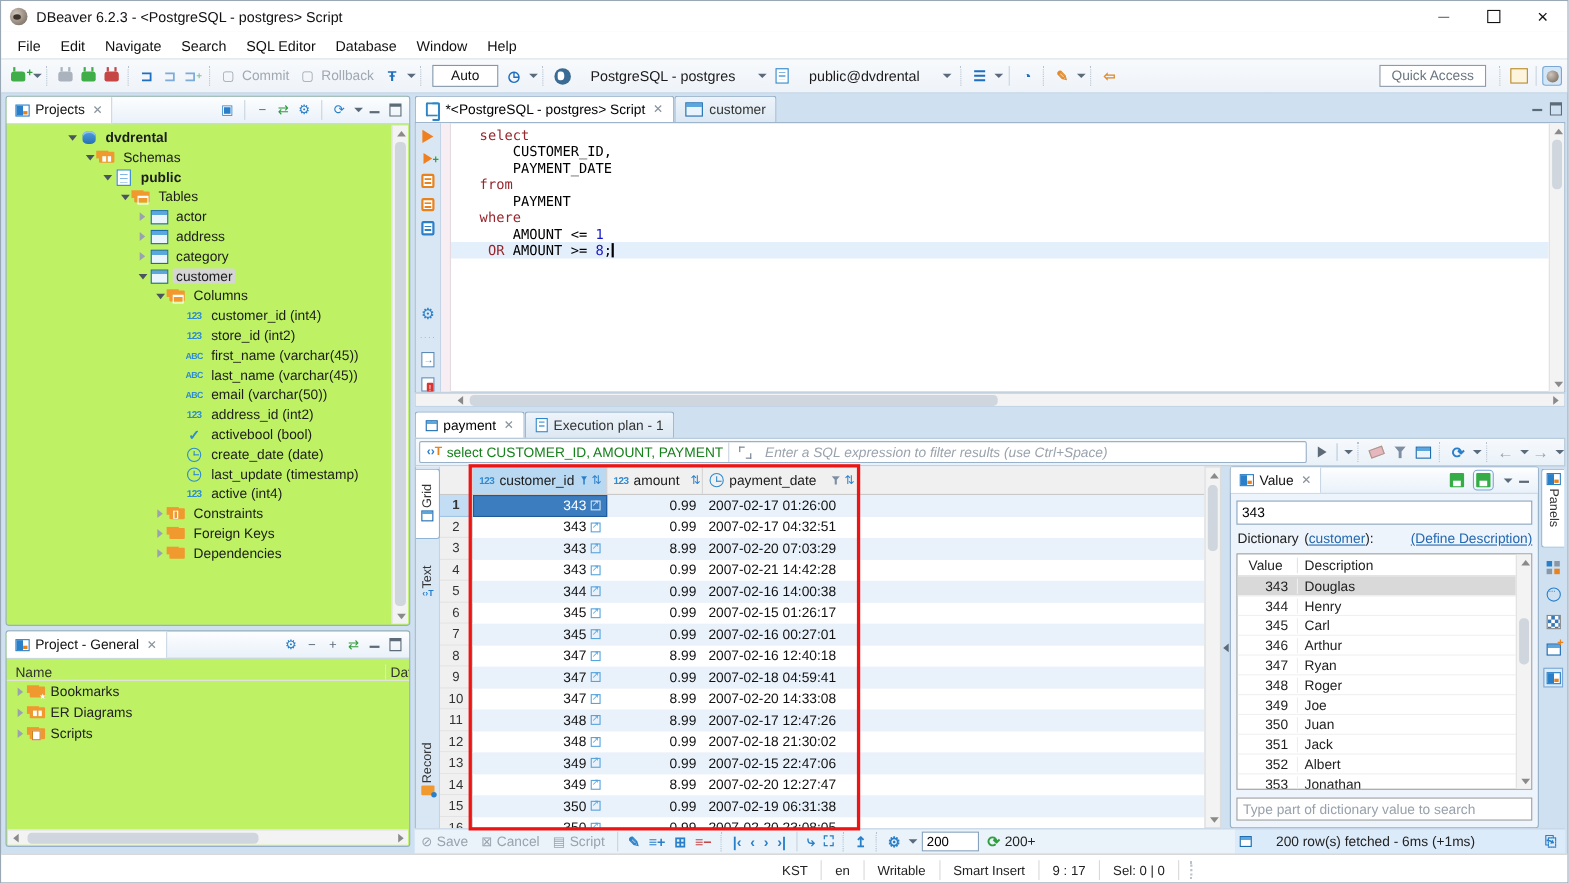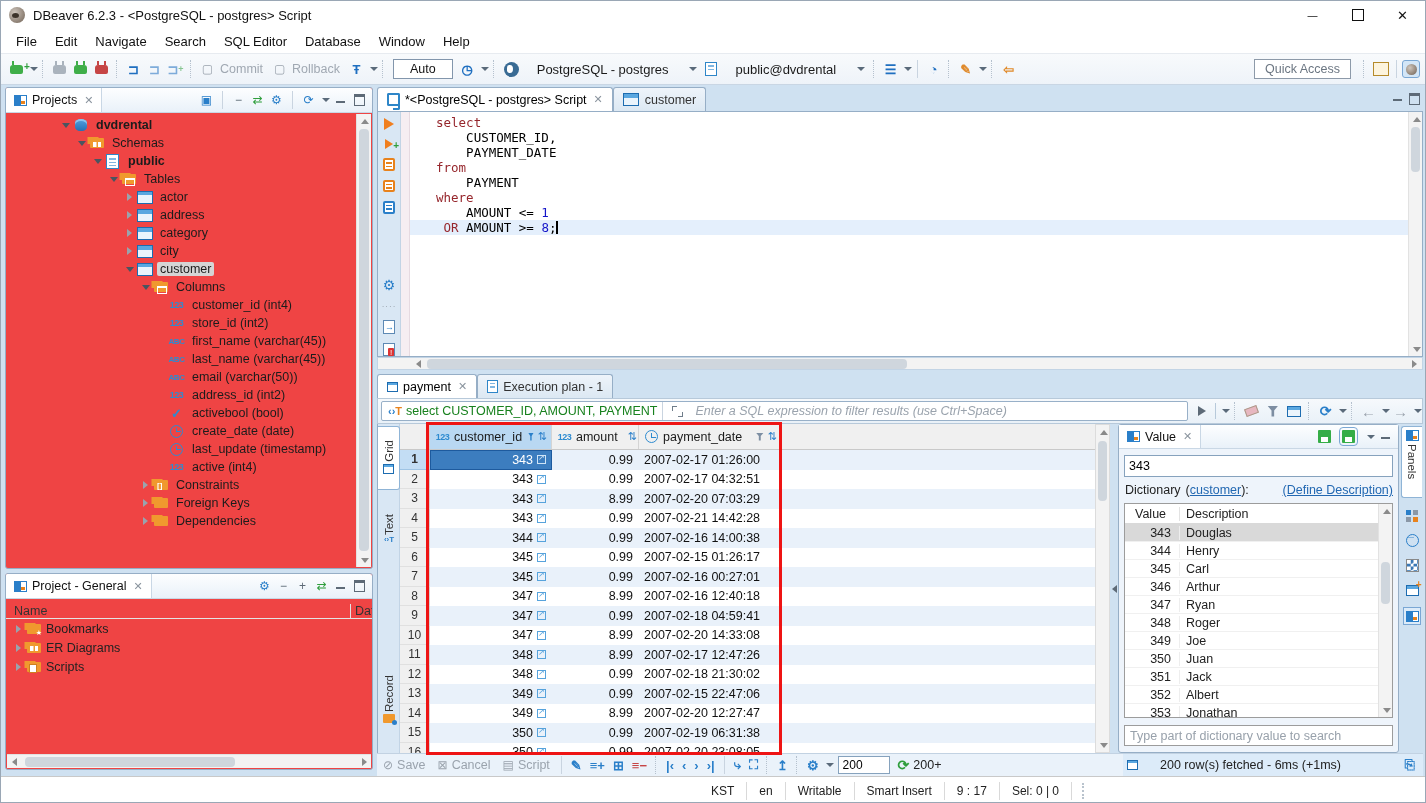--- a/index.html
+++ b/index.html
@@ -42,21 +42,21 @@
   .pg-icon{width:15px;height:15px;border-radius:50%;background:#396b94;position:relative}
   .pg-icon::after{content:"";position:absolute;left:3px;top:3px;width:6px;height:8px;background:#fff;border-radius:40% 60% 60% 40%}
   .doc-blue{width:12px;height:14px;border:1.5px solid #2e86c8;background:#fff;position:relative}
   .doc-blue::after{content:"";position:absolute;left:2px;top:2px;right:2px;height:7px;background:repeating-linear-gradient(#7fb6e2 0 1.5px,transparent 1.5px 3.5px)}
   .quick-box{border:1px solid #8d9aa9;background:#fff;color:#6b7682;font-size:12.5px;padding:2px 10px;margin-right:8px}
   .persp{width:16px;height:14px;border:1.5px solid #b58a2a;position:relative;background:#fdf4dd}
   .globe{width:18px;height:18px;border-radius:3px;background:#d3e6f7;border:1px solid #7aa7d4;display:flex;align-items:center;justify-content:center}
   .globe::after{content:"";width:11px;height:11px;border-radius:50%;background:radial-gradient(circle at 35% 35%,#cfc6bd,#6e5f52)}
 
   
-  .panel{position:absolute;background:#ef4444;border:1px solid #96aec6;border-radius:3px;overflow:hidden}
+  .panel{position:absolute;background:#bef264;border:1px solid #96aec6;border-radius:3px;overflow:hidden}
   .phead{height:25px;background:linear-gradient(#fdfeff,#e9f1f9);border-bottom:1px solid #c9d7e5;display:flex;align-items:center;position:relative}
   .ptab{display:flex;align-items:center;gap:5px;padding:0 8px;height:100%;background:#fff;border-right:1px solid #c9d7e5;font-size:12.5px;color:#111}
   .pclose{color:#8a949e;font-size:11px;margin-left:2px}
   .phead-icons{position:absolute;right:4px;top:0;height:100%;display:flex;align-items:center;gap:2px}
   .hico{width:17px;height:17px;display:inline-flex;align-items:center;justify-content:center;font-size:12px;color:#5d6a77}
   .hico.blue{color:#2a7fc9}.hico.green{color:#2f9e3c}
   .sq-min::before{content:"";width:9px;height:3px;border-top:2px solid #5d6a77;display:block;margin-top:6px}
   .sq-max::before{content:"";width:9px;height:8px;border:1.5px solid #5d6a77;border-top-width:3px;display:block}
 
   
@@ -372,25 +372,20 @@
         <div class="trow  " style="padding-left:116px">
     <span class="ch col"></span>
     <span class="ic ic-table"></span>
     <span class="tlabel2">address</span>
         </div>
         <div class="trow  " style="padding-left:116px">
     <span class="ch col"></span>
     <span class="ic ic-table"></span>
     <span class="tlabel2">category</span>
         </div>
-        <div class="trow  " style="padding-left:116px">
-    <span class="ch col"></span>
-    <span class="ic ic-table"></span>
-    <span class="tlabel2">city</span>
-        </div>
         <div class="trow  selected" style="padding-left:116px">
     <span class="ch exp"></span>
     <span class="ic ic-table"></span>
     <span class="tlabel2">customer</span>
         </div>
         <div class="trow  " style="padding-left:132px">
     <span class="ch exp"></span>
     <span class="ic ic-folder-columns"></span>
     <span class="tlabel2">Columns</span>
         </div>

